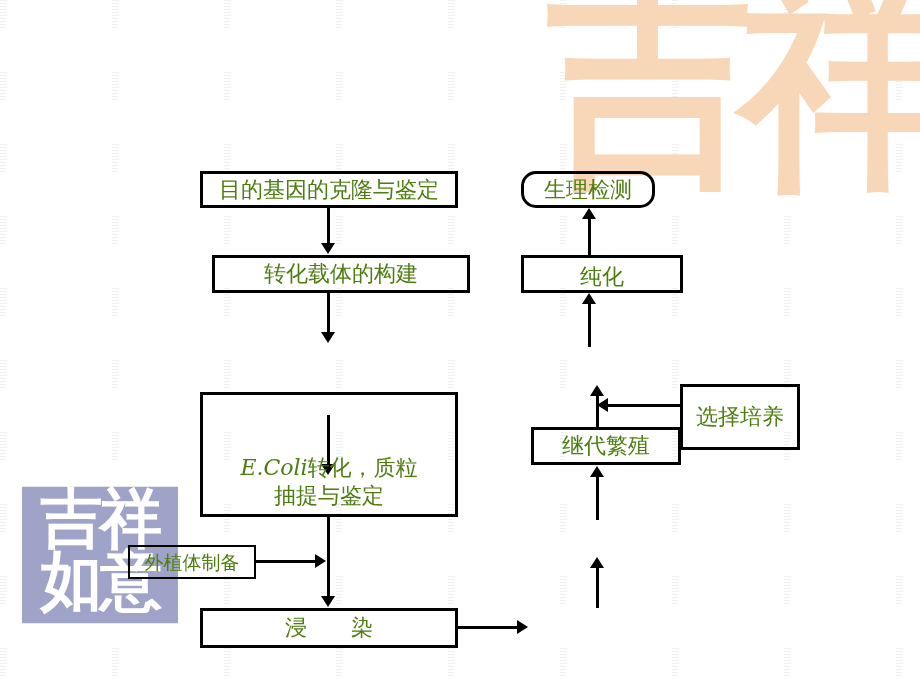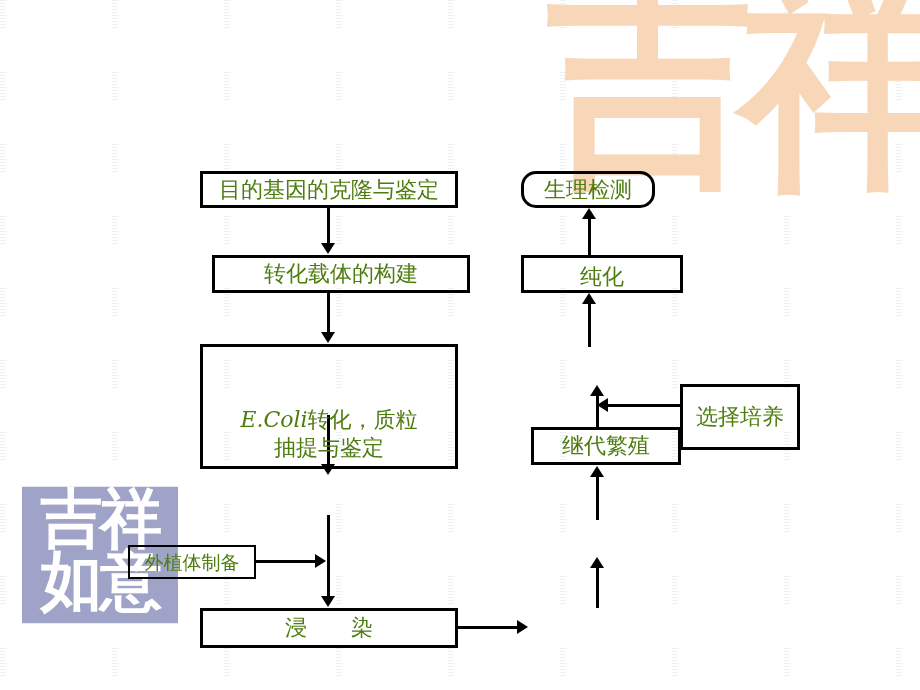--- a/index.html
+++ b/index.html
@@ -134,20 +134,21 @@
     z-index: 5;
   }
   .node.thin { border-width: 2px; }
   .node .italic-latin {
     font-style: italic;
     font-family: "DejaVu Serif", "Liberation Serif", serif;
   }
   .node.top-align {
     align-items: flex-start;
     padding-top: 6px;
+    margin-top: 48px;
   }
 
   
   .conn {
     position: absolute;
     background: #000000;
     z-index: 4;
   }
   .conn.v { width: 3px; }
   .conn.h { height: 3px; }

